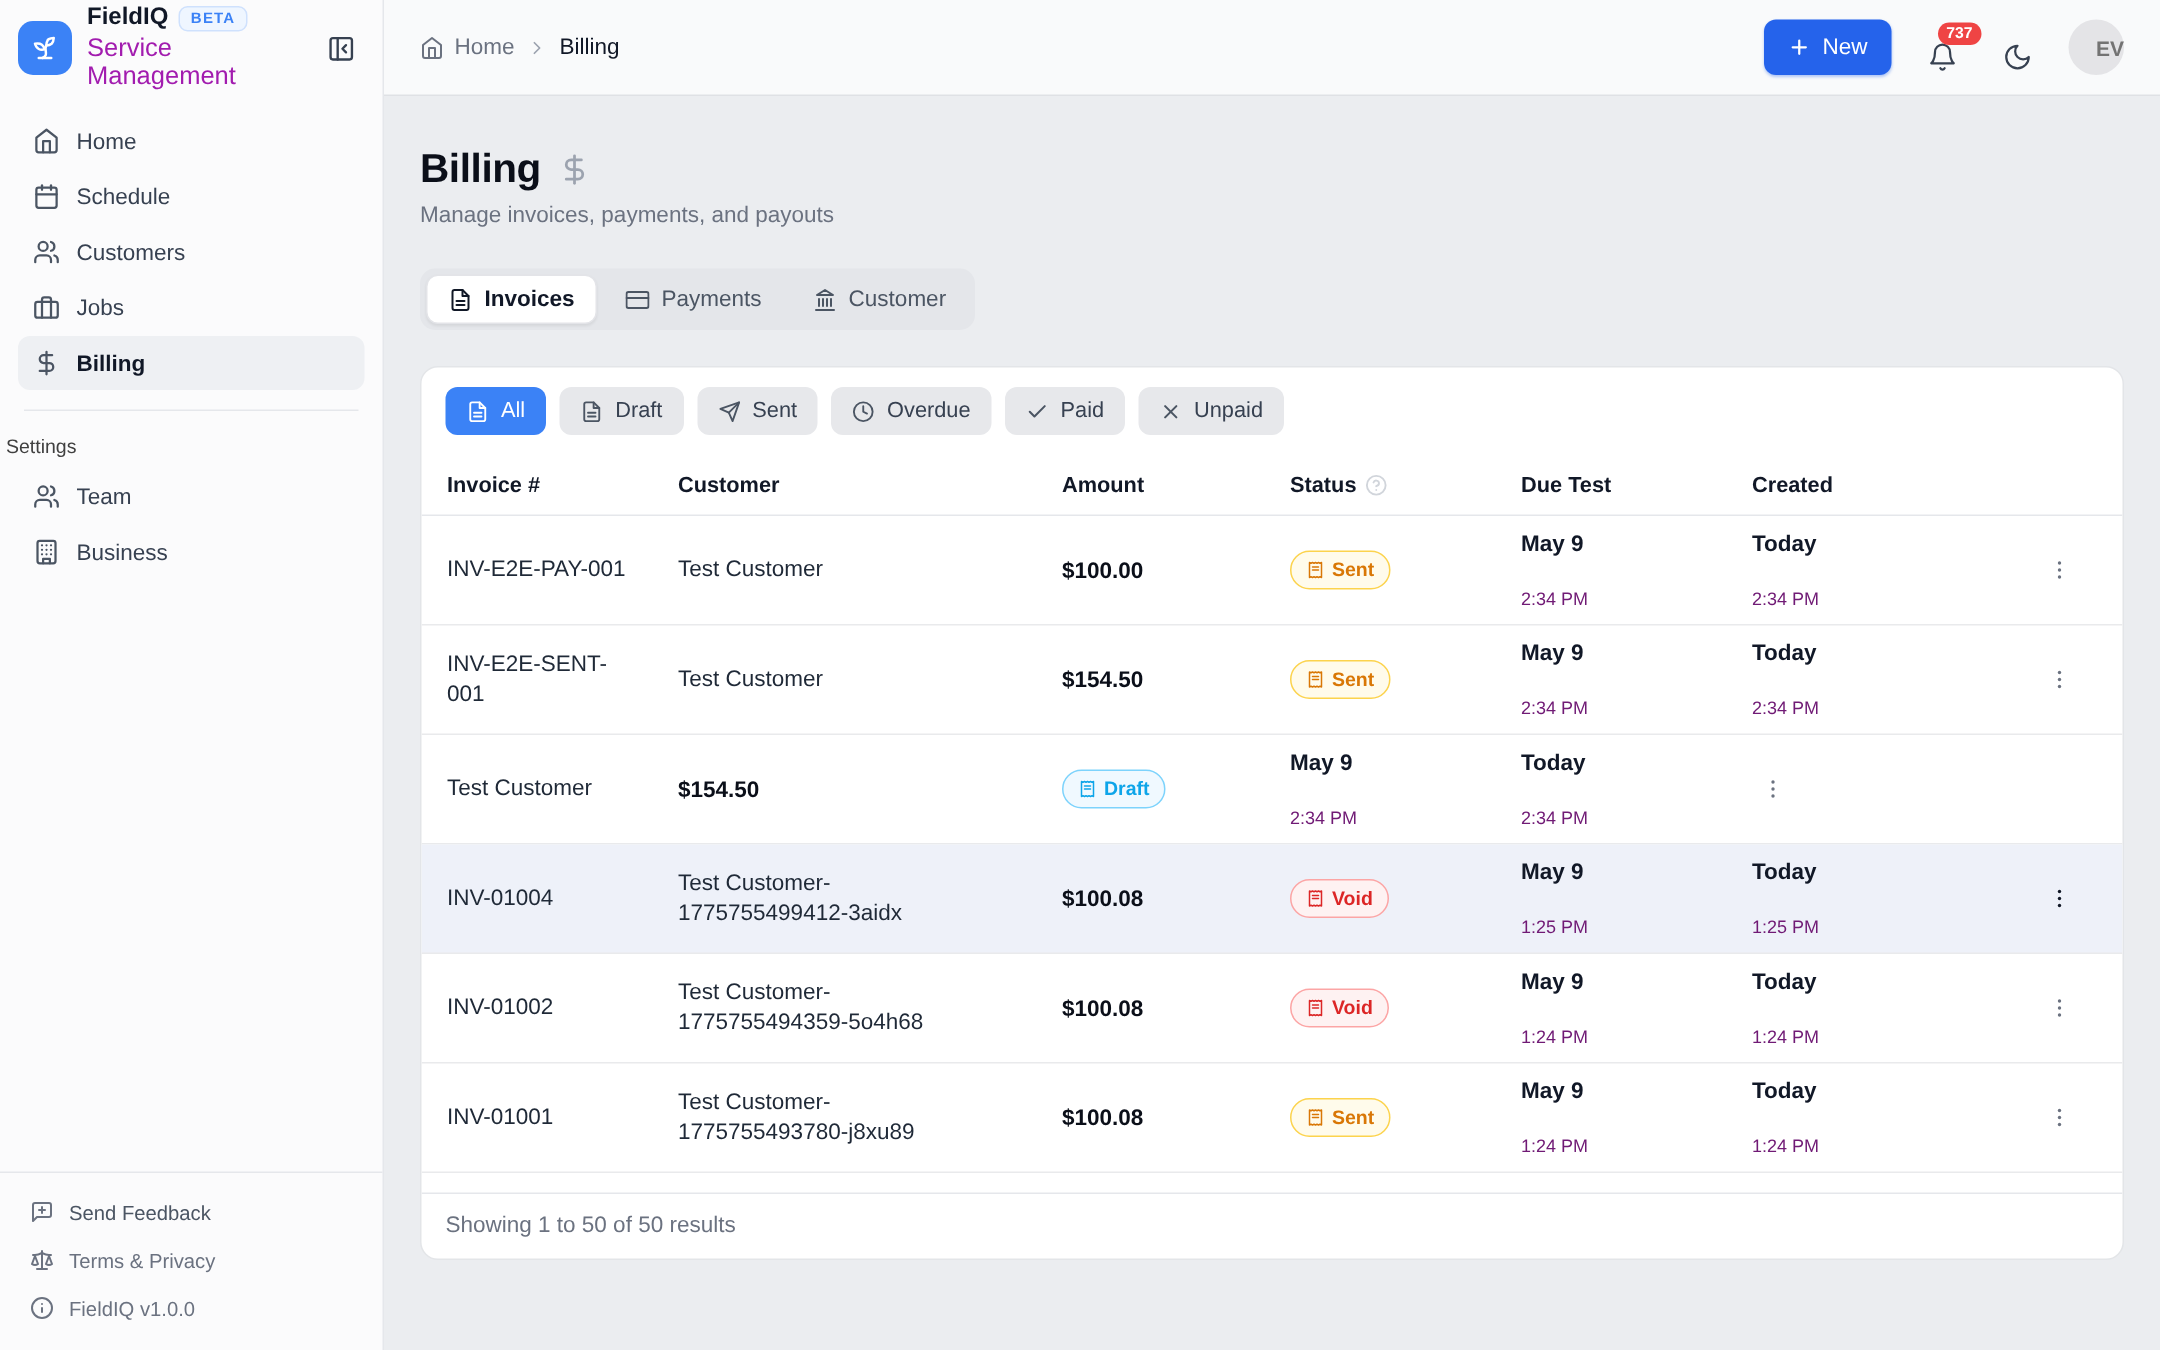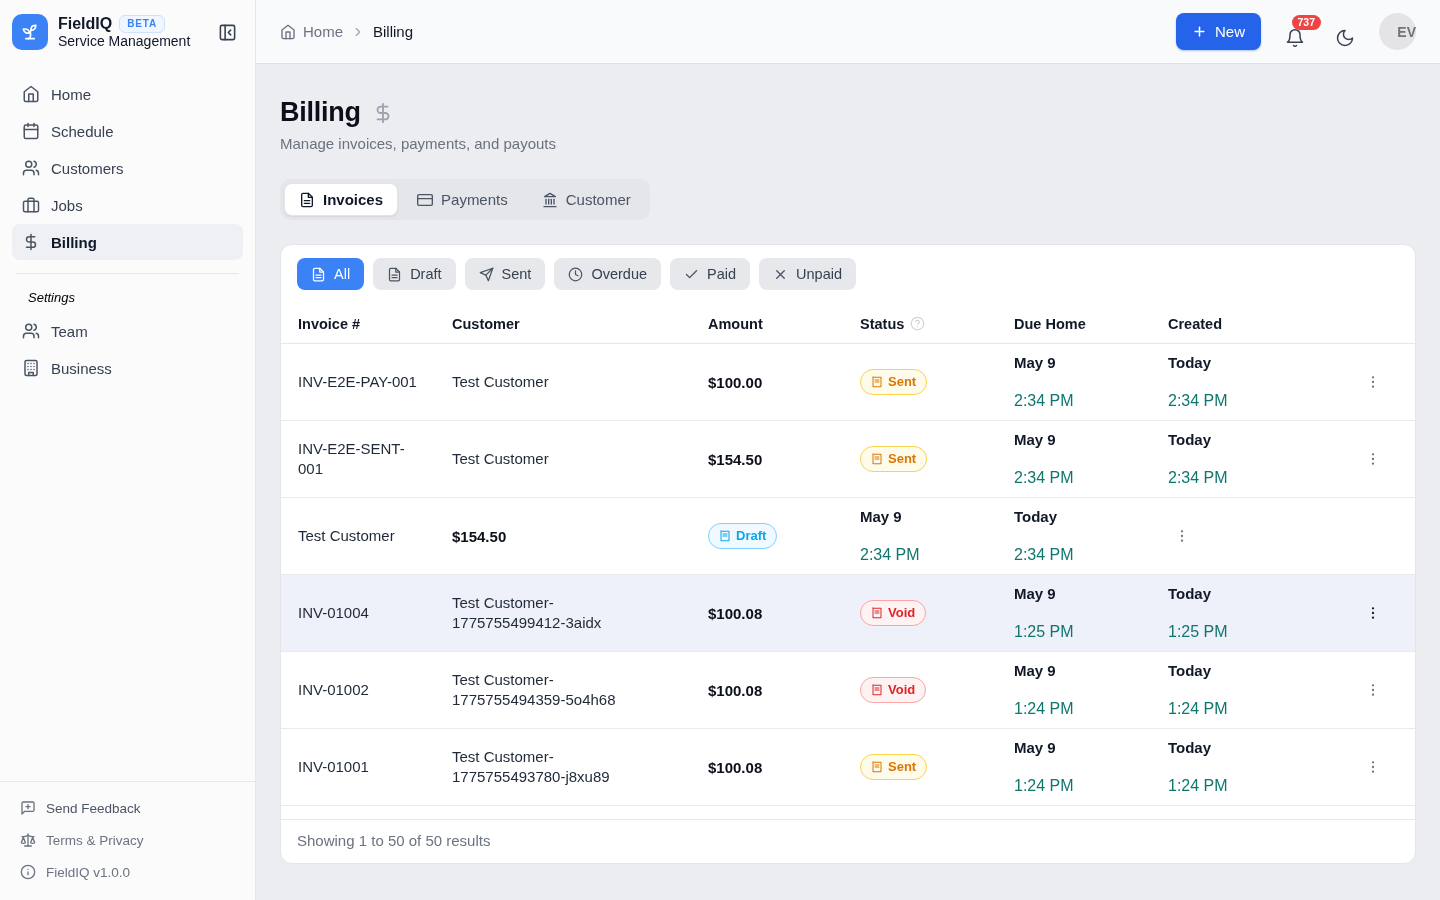--- a/index.html
+++ b/index.html
@@ -8,28 +8,28 @@
   svg { display:block; }
 
   
   .sidebar { width:256px; flex:0 0 256px; background:#fbfbfc; border-right:1px solid #e5e7eb; display:flex; flex-direction:column; }
   .side-head { height:64px; display:flex; align-items:center; padding:0 14px 0 12px; gap:10px; }
   .logo { width:36px; height:36px; border-radius:10px; background:#3b82f6; display:flex; align-items:center; justify-content:center; color:#fff; flex:0 0 36px; }
   .brand-txt { line-height:1.15; }
   .brand-row { display:flex; align-items:center; gap:7px; }
   .brand-name { font-size:16px; font-weight:700; color:#111827; }
   .beta { font-size:10px; font-weight:700; letter-spacing:.08em; color:#3b82f6; background:#eff6ff; border:1px solid #cfe1fd; border-radius:6px; padding:2px 7px; }
-  .brand-sub { font-size:14px; color:#0f172a; margin-top:0; }
+  .brand-sub { font-size:17px; color:#a21caf; margin-top:0; }
   .collapse-btn { margin-left:auto; background:none; border:none; cursor:pointer; color:#374151; padding:4px; }
   .nav { padding:12px 12px 0; }
   .nav-item { display:flex; align-items:center; gap:11px; height:36px; padding:0 10px; border-radius:8px; font-size:15px; color:#374151; cursor:pointer; margin-bottom:1px; }
   .nav-item .nicon { color:#4b5563; display:flex; }
   .nav-item.active { background:#eef0f3; color:#111827; font-weight:700; }
   .side-divider { height:1px; background:#e5e7eb; margin:12px 16px; }
-  .section-label { font-size:13px; color:#000000; padding:4px 28px 8px;font-style:italic; }
+  .section-label { font-size:13px; color:#404040; padding:4px 4px 8px; }
   .side-footer { margin-top:auto; border-top:1px solid #e5e7eb; padding:10px 12px 12px; }
   .foot-item { display:flex; align-items:center; gap:10px; height:32px; padding:0 8px; font-size:13.5px; color:#4b5563; border-radius:6px; cursor:pointer; }
   .foot-item .nicon { color:#6b7280; display:flex; }
   .foot-item.muted { color:#6b7280; }
 
   
   .main { flex:1; display:flex; flex-direction:column; min-width:0; }
   .topbar { height:64px; flex:0 0 64px; background:#f9fafb; border-bottom:1px solid #dfe1e5; display:flex; align-items:center; padding:0 24px; }
   .crumb { display:flex; align-items:center; gap:8px; font-size:15px; color:#6b7280; }
   .crumb .home-link { display:flex; align-items:center; gap:7px; cursor:pointer; }
@@ -64,21 +64,21 @@
   .tgrid { display:grid; grid-template-columns:154px 256px 152px 154px 154px 1fr 56px; align-items:center; padding-left:17px; }
   .thead { height:40px; border-bottom:1px solid #e5e7eb; font-size:14.5px; font-weight:700; color:#111827; }
   .th { display:flex; align-items:center; gap:6px; padding-right:16px; }
   .help-ic { color:#d1d5db; display:flex; }
   .trow { min-height:72px; border-bottom:1px solid #e9eaec; padding-top:10px; padding-bottom:10px; }
   .trow.highlight { background:#eef1f9; }
   .c-inv { font-size:15px; color:#1f2937; font-weight:500; padding-right:34px; line-height:1.35; overflow-wrap:break-word; }
   .c-cust { font-size:15px; color:#1f2937; padding-right:56px; line-height:1.35; overflow-wrap:break-word; }
   .c-amt { font-size:15px; font-weight:700; color:#0b0f19; }
   .d1 { font-size:15px; font-weight:600; color:#111827; }
-  .d2 { font-size:16px; color:#0f766e; margin-top:21px; }
+  .d2 { font-size:12px; color:#701a75; margin-top:21px; }
   .badge { display:inline-flex; align-items:center; gap:5px; padding:4px 10px; border-radius:999px; font-size:13px; font-weight:600; border:1px solid transparent; line-height:1.2; }
   .badge-sent  { color:#d97706; background:#fffbeb; border-color:#fcd34d; }
   .badge-draft { color:#0ea5e9; background:#f0f9ff; border-color:#7dd3fc; }
   .badge-void  { color:#dc2626; background:#fef2f2; border-color:#fca5a5; }
   .kebab { background:none; border:none; cursor:pointer; color:#6b7280; padding:6px; border-radius:6px; }
   .trow.highlight .kebab { color:#111827; }
   .partial-row { height:14px; border-bottom:1px solid #e5e7eb; }
   .tfoot { padding:12px 16px 14px; font-size:15px; color:#6b7280; }
 </style>
 </head>
@@ -395,21 +395,21 @@
         <div class="th">
           <span>Status</span>
           <span class="help-ic">
               <svg width="15" height="15" viewBox="0 0 24 24" fill="none" stroke="currentColor" stroke-width="2" stroke-linecap="round" stroke-linejoin="round">
                 <circle cx="12" cy="12" r="10"></circle>
                 <path d="M9.09 9a3 3 0 0 1 5.83 1c0 2-3 3-3 3"></path>
                 <line x1="12" y1="17" x2="12.01" y2="17"></line>
               </svg>
             </span>
         </div>
-        <div class="th">Due Home</div>
+        <div class="th">Due Test</div>
         <div class="th">Created</div>
         <div></div>
       </div>
 
       <div class="tgrid trow">
         <div class="c-inv">INV-E2E-PAY-001</div>
         <div class="c-cust">Test Customer</div>
         <div class="c-amt">$100.00</div>
         <div><span class="badge badge-sent">
               <span style="display:flex;">

